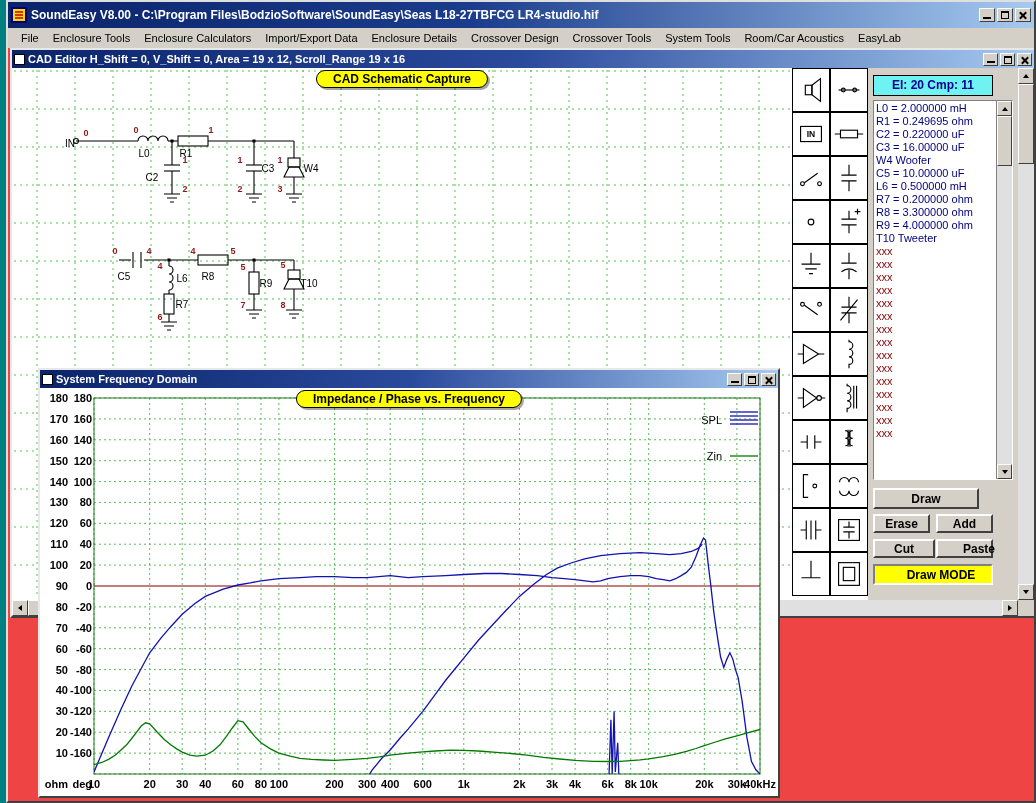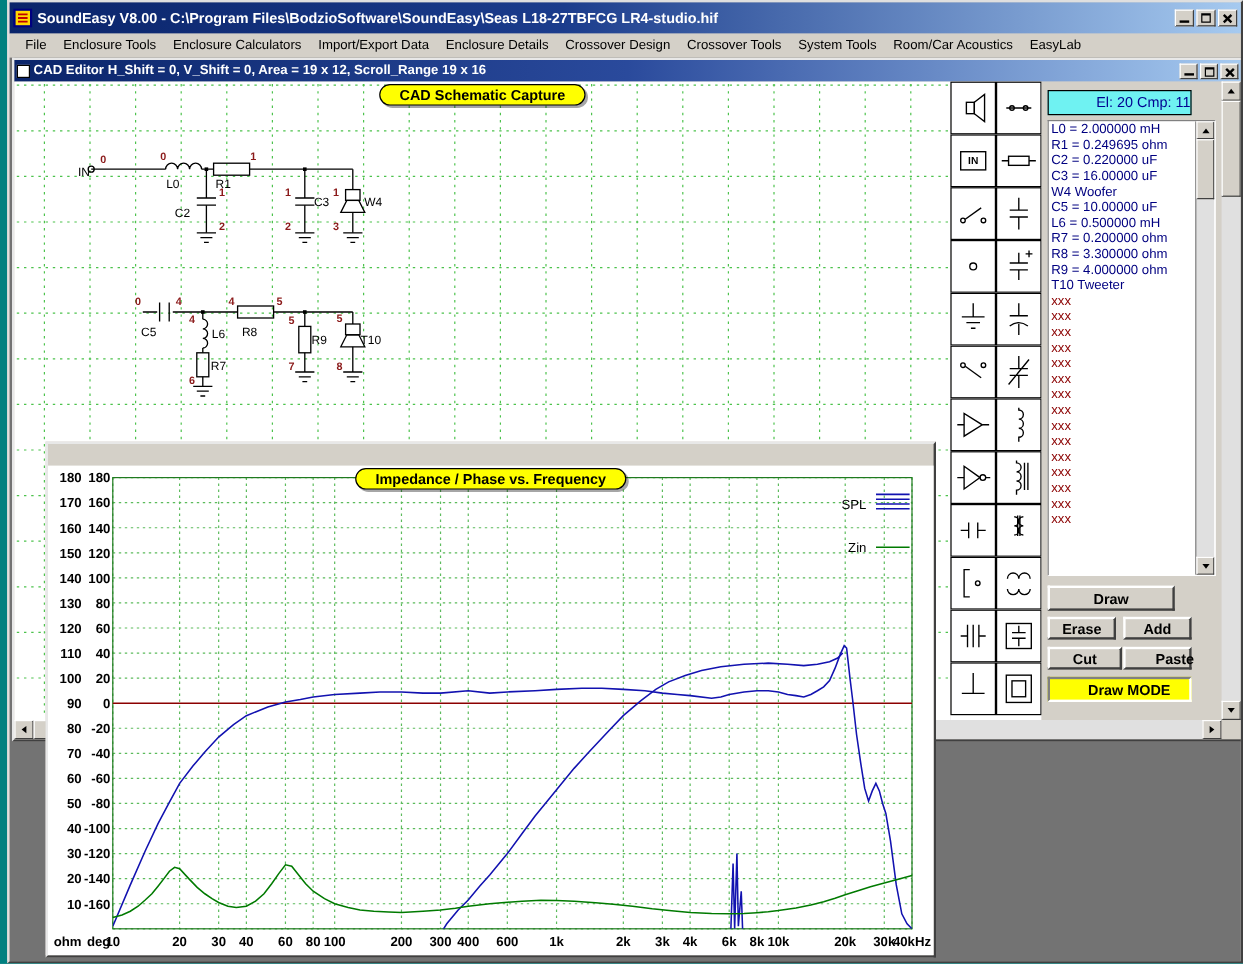--- a/index.html
+++ b/index.html
@@ -7,21 +7,21 @@
           font-family:"Liberation Sans",sans-serif;font-size:11px;color:#000;}
   .main-window{position:absolute;left:6px;top:0;width:1030px;height:803px;box-sizing:border-box;
                background:#d4d0c8;border:2px solid;border-color:#dfdfdf #404040 #404040 #dfdfdf;}
   .main-titlebar{position:absolute;left:0;top:0;right:0;height:26px;
                  background:linear-gradient(90deg,#0a246a 0%,#1b3c8c 45%,#a6caf0 100%);
                  display:flex;align-items:center;gap:4px;padding:0 3px;box-sizing:border-box;}
   .main-title{flex:1;color:#fff;font-weight:bold;font-size:12px;white-space:nowrap;overflow:hidden;}
   .menu-bar{position:absolute;left:0;top:26px;right:0;height:20px;background:#d4d0c8;
             display:flex;align-items:center;padding-left:6px;box-sizing:border-box;}
   .menu-item{padding:0 7px;line-height:20px;white-space:nowrap;cursor:default;}
-  .mdi{position:absolute;left:0;top:46px;right:0;bottom:0;background:#737373;overflow:hidden;}
+  .mdi{position:absolute;left:0;top:46px;right:0;bottom:0;background:#ef4444;overflow:hidden;}
   .child-window{position:absolute;box-sizing:border-box;background:#d4d0c8;
                 border:2px solid;border-color:#e8e8e8 #404040 #404040 #e8e8e8;}
   .child-titlebar{position:absolute;left:0;top:0;right:0;height:18px;
                   background:linear-gradient(90deg,#0a246a 0%,#2a4a9c 50%,#a6caf0 100%);
                   display:flex;align-items:center;gap:3px;padding:0 2px;box-sizing:border-box;}
   .child-title{flex:1;color:#fff;font-weight:bold;font-size:11px;white-space:nowrap;overflow:hidden;}
   .child-icon{width:11px;height:11px;background:#fff;border:1px solid #000;box-sizing:border-box;}
   .tb-btns{display:flex;gap:2px;align-items:center;}
   .tb-btn{position:relative;width:16px;height:14px;background:#d4d0c8;border:1px solid;
           border-color:#fff #404040 #404040 #fff;box-sizing:border-box;}
@@ -38,22 +38,22 @@
   #schem{position:absolute;left:0;top:0;}
   .banner{position:absolute;left:50%;transform:translateX(-50%);top:2px;background:#ffff00;
           border:1px solid #000;border-radius:10px;padding:1px 16px;font-weight:bold;font-size:12px;
           white-space:nowrap;box-shadow:2px 2px 0 rgba(0,0,0,0.35);z-index:3;}
   .palette{position:absolute;left:780px;top:18px;width:76px;height:532px;background:#fff;
            display:grid;grid-template-columns:38px 38px;grid-auto-rows:44px;}
   .pal-cell{border:1px solid #000;box-sizing:border-box;background:#fff;display:flex;align-items:center;justify-content:center;}
   .pal-cell svg *{stroke:#000;fill:none;stroke-width:1.2;}
   .side-panel{position:absolute;left:856px;top:18px;width:150px;height:532px;background:#d4d0c8;}
   .el-header{position:absolute;left:5px;top:7px;width:120px;height:21px;background:#6ff2f2;
-             border:1px solid #000;box-sizing:border-box;color:#000090;font-weight:normal;font-size:12px;
-             text-align:right;line-height:19px;}
+             border:1px solid #000;box-sizing:border-box;color:#000090;font-weight:bold;font-size:12px;
+             text-align:center;line-height:19px;}
   .comp-list{position:absolute;left:5px;top:32px;width:140px;height:380px;background:#fff;
              border:1px solid;border-color:#808080 #fff #fff #808080;box-sizing:border-box;
              overflow:hidden;padding:1px 2px;}
   .comp-row{height:13px;line-height:13px;color:#000080;white-space:nowrap;font-size:11px;}
   .ph-row{color:#8b0000;}
   .list-sb{position:absolute;right:0;top:0;width:15px;height:100%;background:#e0e0e0;border-left:1px solid #808080;}
   .btn3d{position:absolute;background:#d4d0c8;border:2px solid;border-color:#fff #404040 #404040 #fff;
          box-sizing:border-box;display:flex;align-items:center;justify-content:center;
          font-weight:bold;font-size:12px;color:#000;cursor:default;}
   .mode-box{background:#ffff00;border-color:#808080 #fff #fff #808080;padding-left:16px;}
@@ -463,20 +463,35 @@
             </span>
           <span class="sb-thumb" style="left:16px;top:0;width:140px;height:16px;"></span>
           <span class="sb-btn" style="right:0;left:auto;top:0;">
               <span class="tri-right"></span>
             </span>
         </div>
         <div class="scroll-corner"></div>
       </div>
 
       <div class="child-window freq-window">
+        <div class="child-titlebar">
+          <span class="child-icon"></span>
+          <span class="child-title">System Frequency Domain</span>
+          <span class="tb-btns">
+            <span class="tb-btn small">
+                <span class="g-min"></span>
+              </span>
+            <span class="tb-btn small">
+                <span class="g-max"></span>
+              </span>
+            <span class="tb-btn small">
+                <span class="g-close"></span>
+              </span>
+          </span>
+        </div>
         <div class="freq-client">
           <svg id="chart" width="738" height="408">
               <rect x="54" y="10" width="666" height="376" fill="#ffffff"></rect>
               <g stroke="#5cbb5c" stroke-dasharray="2 3" stroke-width="1">
                 <line x1="54" y1="10" x2="720" y2="10"></line>
                 <line x1="54" y1="30.88888888888889" x2="720" y2="30.88888888888889"></line>
                 <line x1="54" y1="51.77777777777778" x2="720" y2="51.77777777777778"></line>
                 <line x1="54" y1="72.66666666666666" x2="720" y2="72.66666666666666"></line>
                 <line x1="54" y1="93.55555555555556" x2="720" y2="93.55555555555556"></line>
                 <line x1="54" y1="114.44444444444444" x2="720" y2="114.44444444444444"></line>

